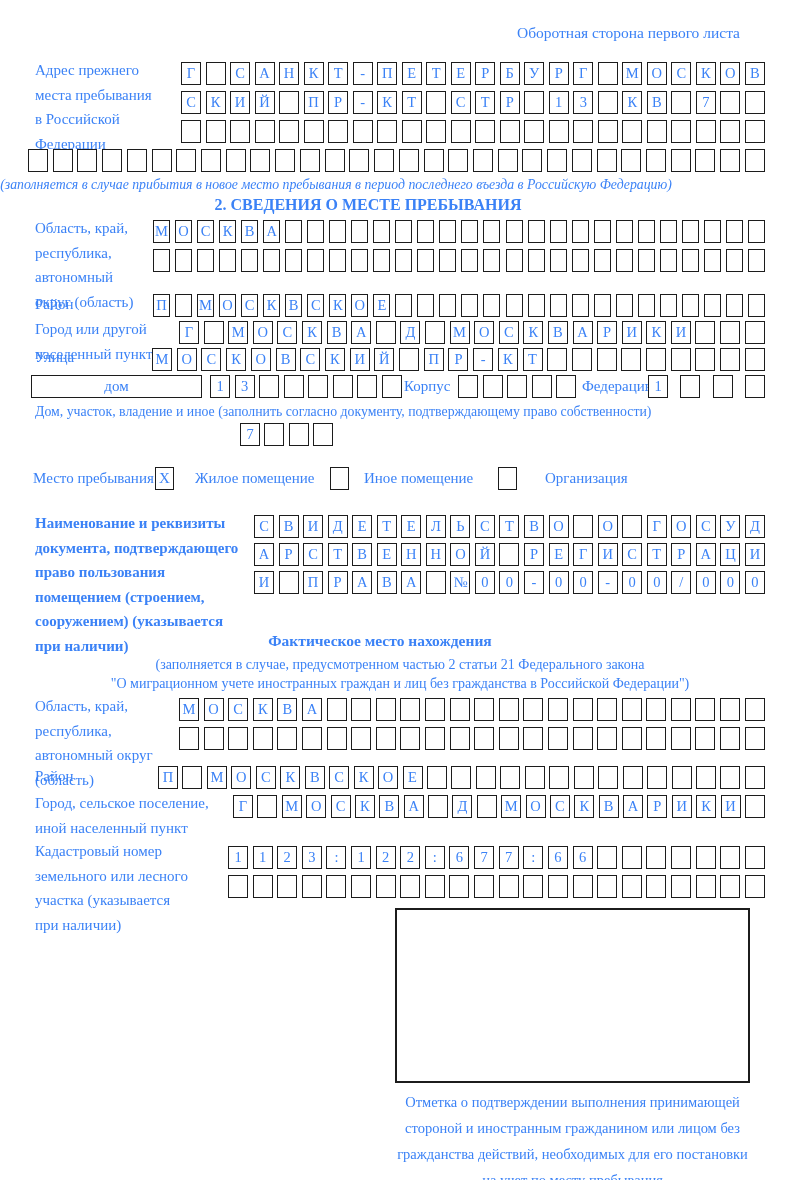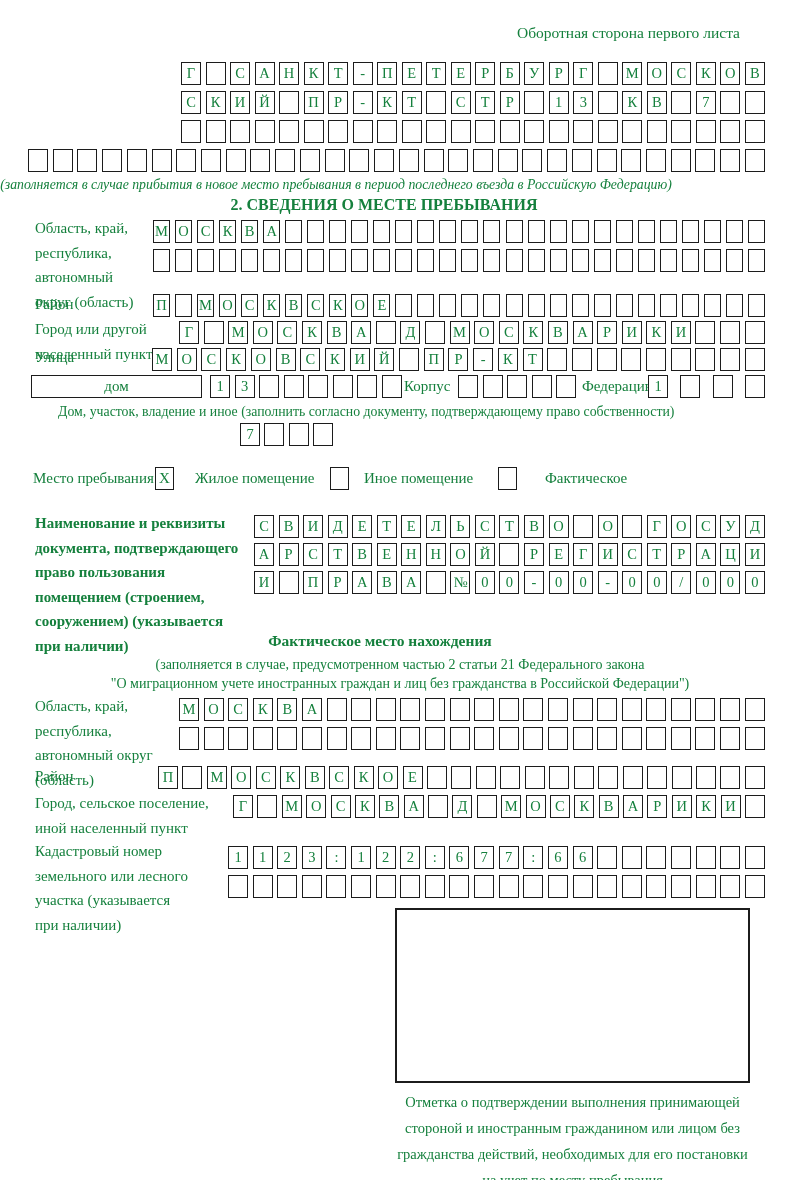--- a/index.html
+++ b/index.html
@@ -1,21 +1,21 @@
 <!DOCTYPE html>
 <html lang="ru"><head>
 <meta charset="utf-8">
 <style>
   html,body{margin:0;padding:0;background:#fff;}
   #page{
     position:relative;
     width:800px;height:1180px;
     background:#fff;
     font-family:"Liberation Serif", serif;
-    color:#15803d;
+    color:#3b82f6;
     overflow:hidden;
   }
   .abs{position:absolute;}
   .lbl{position:absolute;font-size:15px;line-height:24.5px;white-space:pre-line;}
   .note{position:absolute;font-size:13.8px;white-space:pre-line;}
   .center{text-align:center;}
   .bold{font-weight:bold;}
   .cellrow{position:absolute;display:flex;justify-content:space-between;}
   .cell{
     flex:none;width:20px;height:23px;
@@ -35,20 +35,24 @@
   .inline-lbl{position:absolute;font-size:15px;}
   .stamp{position:absolute;border:2px solid #1c1c1c;box-sizing:border-box;background:#fff;}
 </style>
 </head>
 <body>
 
 <div id="page">
 
   <div class="abs" style="top:24px;left:0;width:740px;text-align:right;font-size:15.5px;">Оборотная сторона первого листа</div>
 
+  <div class="lbl" style="left:35px;top:58px;">Адрес прежнего
+места пребывания
+в Российской
+Федерации</div>
   <div class="cellrow" style="left:181px;top:62px;width:584px;">
       <span class="cell">Г</span>
       <span class="cell"></span>
       <span class="cell">С</span>
       <span class="cell">А</span>
       <span class="cell">Н</span>
       <span class="cell">К</span>
       <span class="cell">Т</span>
       <span class="cell">-</span>
       <span class="cell">П</span>
@@ -147,21 +151,21 @@
       <span class="cell"></span>
       <span class="cell"></span>
       <span class="cell"></span>
       <span class="cell"></span>
       <span class="cell"></span>
       <span class="cell"></span>
       <span class="cell"></span>
     </div>
   <div class="note center" style="left:0;top:177px;width:672px;font-style:italic;">(заполняется в случае прибытия в новое место пребывания в период последнего въезда в Российскую Федерацию)</div>
 
-  <div class="abs bold center" style="left:0;top:196px;width:736px;font-size:16px;padding-left:16px;">2. СВЕДЕНИЯ О МЕСТЕ ПРЕБЫВАНИЯ</div>
+  <div class="abs bold center" style="left:0;top:196px;width:736px;font-size:16px;">2. СВЕДЕНИЯ О МЕСТЕ ПРЕБЫВАНИЯ</div>
 
   <div class="lbl" style="left:35px;top:216px;">Область, край,
 республика,
 автономный
 округ (область)</div>
   <div class="cellrow narrow" style="left:153px;top:220px;width:612px;">
       <span class="cell">М</span>
       <span class="cell">О</span>
       <span class="cell">С</span>
       <span class="cell">К</span>
@@ -330,36 +334,36 @@
       <span class="cell"></span>
       <span class="cell"></span>
     </div>
   <div class="inline-lbl" style="left:582px;top:378px;">Федерацию</div>
   <div class="cellrow" style="left:648px;top:375px;width:117px;">
       <span class="cell">1</span>
       <span class="cell"></span>
       <span class="cell"></span>
       <span class="cell"></span>
     </div>
-  <div class="note" style="left:35px;top:404px;margin-left:23px;">Дом, участок, владение и иное (заполнить согласно документу, подтверждающему право собственности)</div>
+  <div class="note" style="left:35px;top:404px;">Дом, участок, владение и иное (заполнить согласно документу, подтверждающему право собственности)</div>
 
   <div class="cellrow" style="left:240px;top:423px;width:93px;">
       <span class="cell">7</span>
       <span class="cell"></span>
       <span class="cell"></span>
       <span class="cell"></span>
     </div>
 
   <div class="inline-lbl" style="left:33px;top:470px;">Место пребывания:</div>
   <div class="checkbox" style="left:155px;top:467px;">X</div>
   <div class="inline-lbl" style="left:195px;top:470px;">Жилое помещение</div>
   <div class="checkbox" style="left:330px;top:467px;"></div>
   <div class="inline-lbl" style="left:364px;top:470px;">Иное помещение</div>
   <div class="checkbox" style="left:498px;top:467px;"></div>
-  <div class="inline-lbl" style="left:545px;top:470px;">Фактическое</div>
+  <div class="inline-lbl" style="left:545px;top:470px;">Организация</div>
 
   <div class="lbl" style="left:35px;top:511px;font-weight:bold;">Наименование и реквизиты
 документа, подтверждающего
 право пользования
 помещением (строением,
 сооружением) (указывается
 при наличии)</div>
   <div class="cellrow" style="left:254px;top:515px;width:511px;">
       <span class="cell">С</span>
       <span class="cell">В</span>

